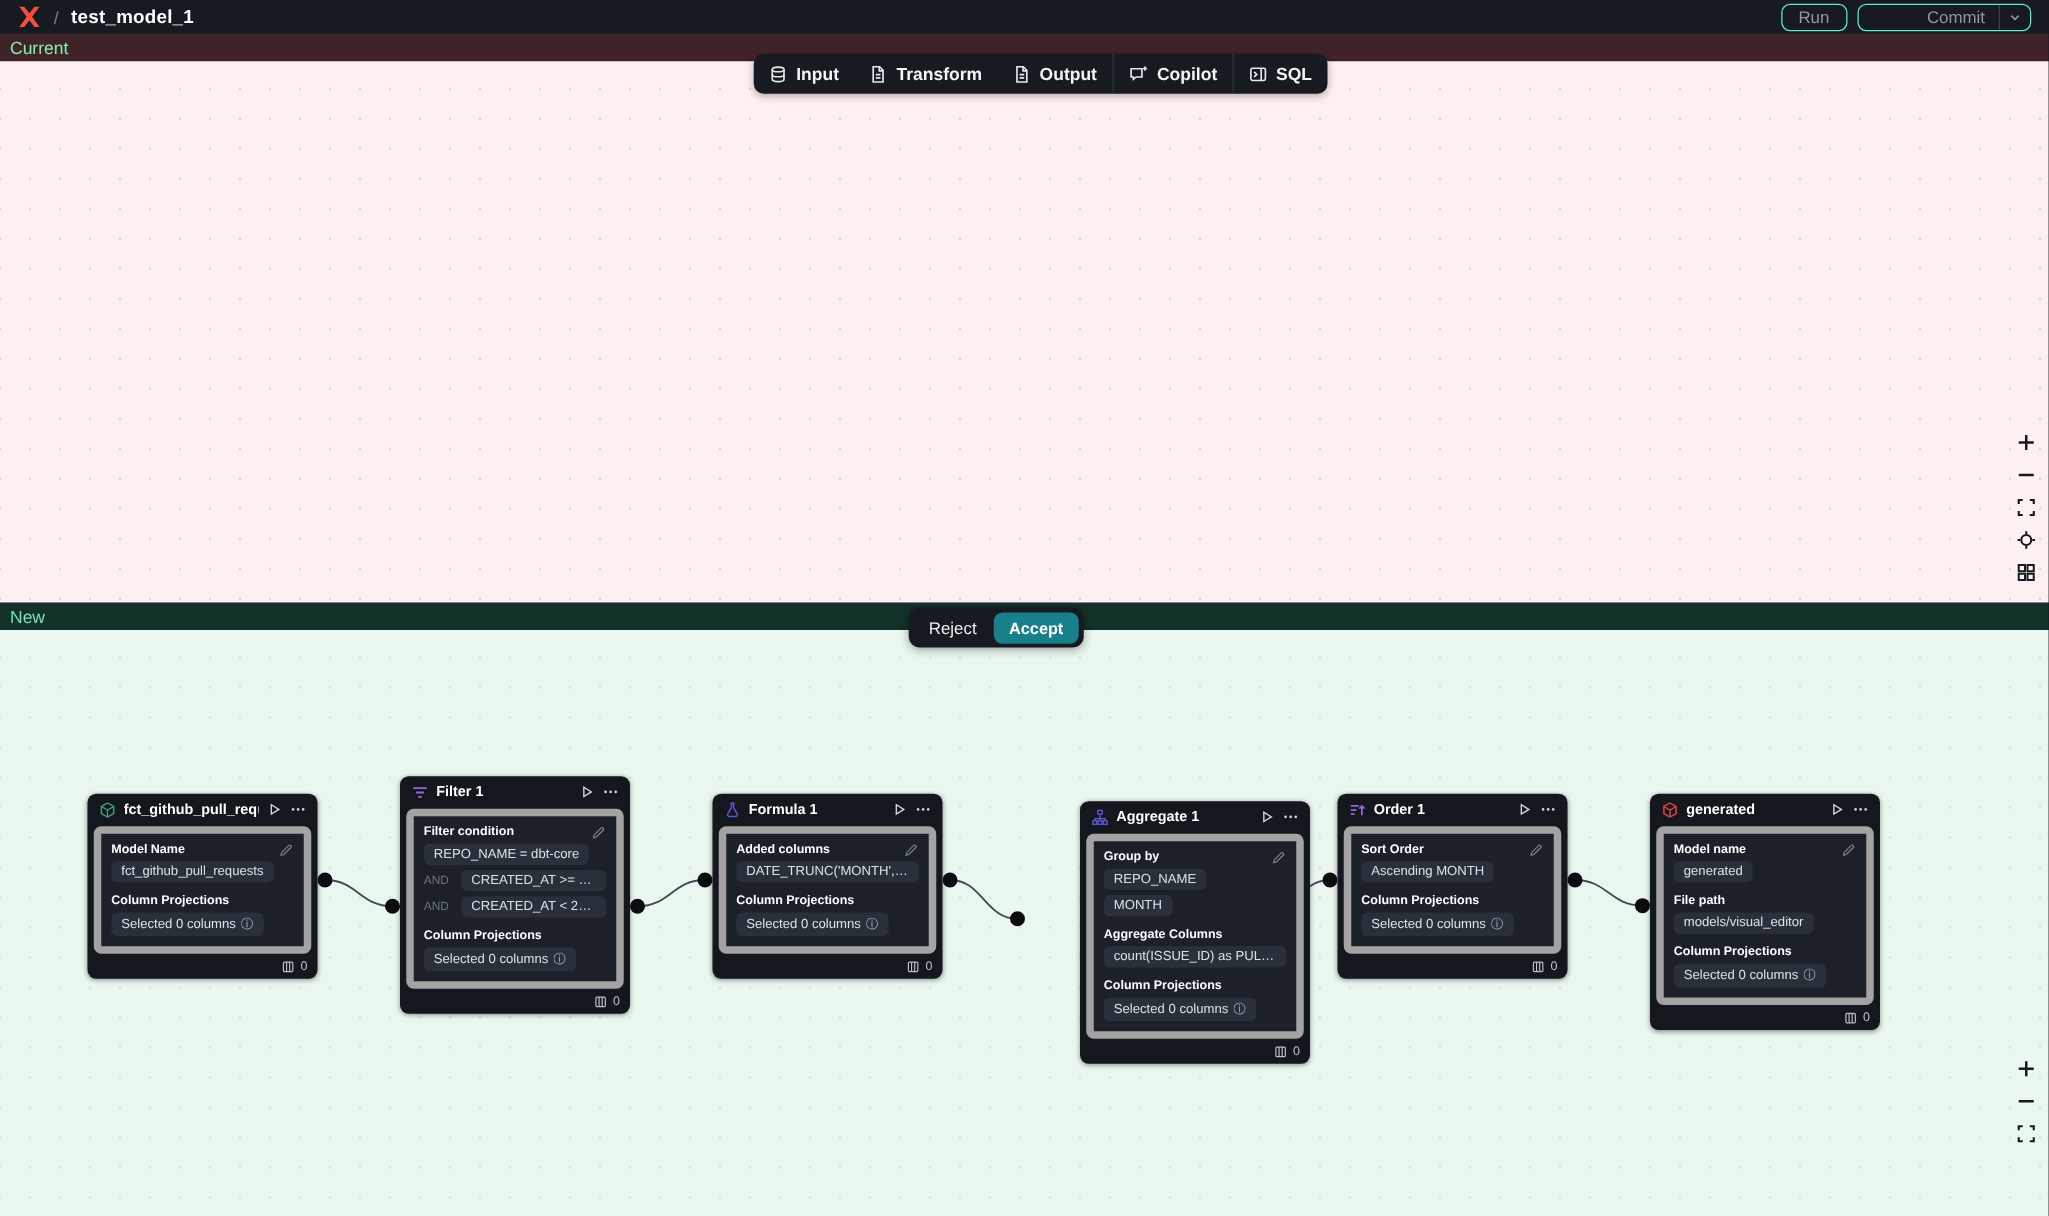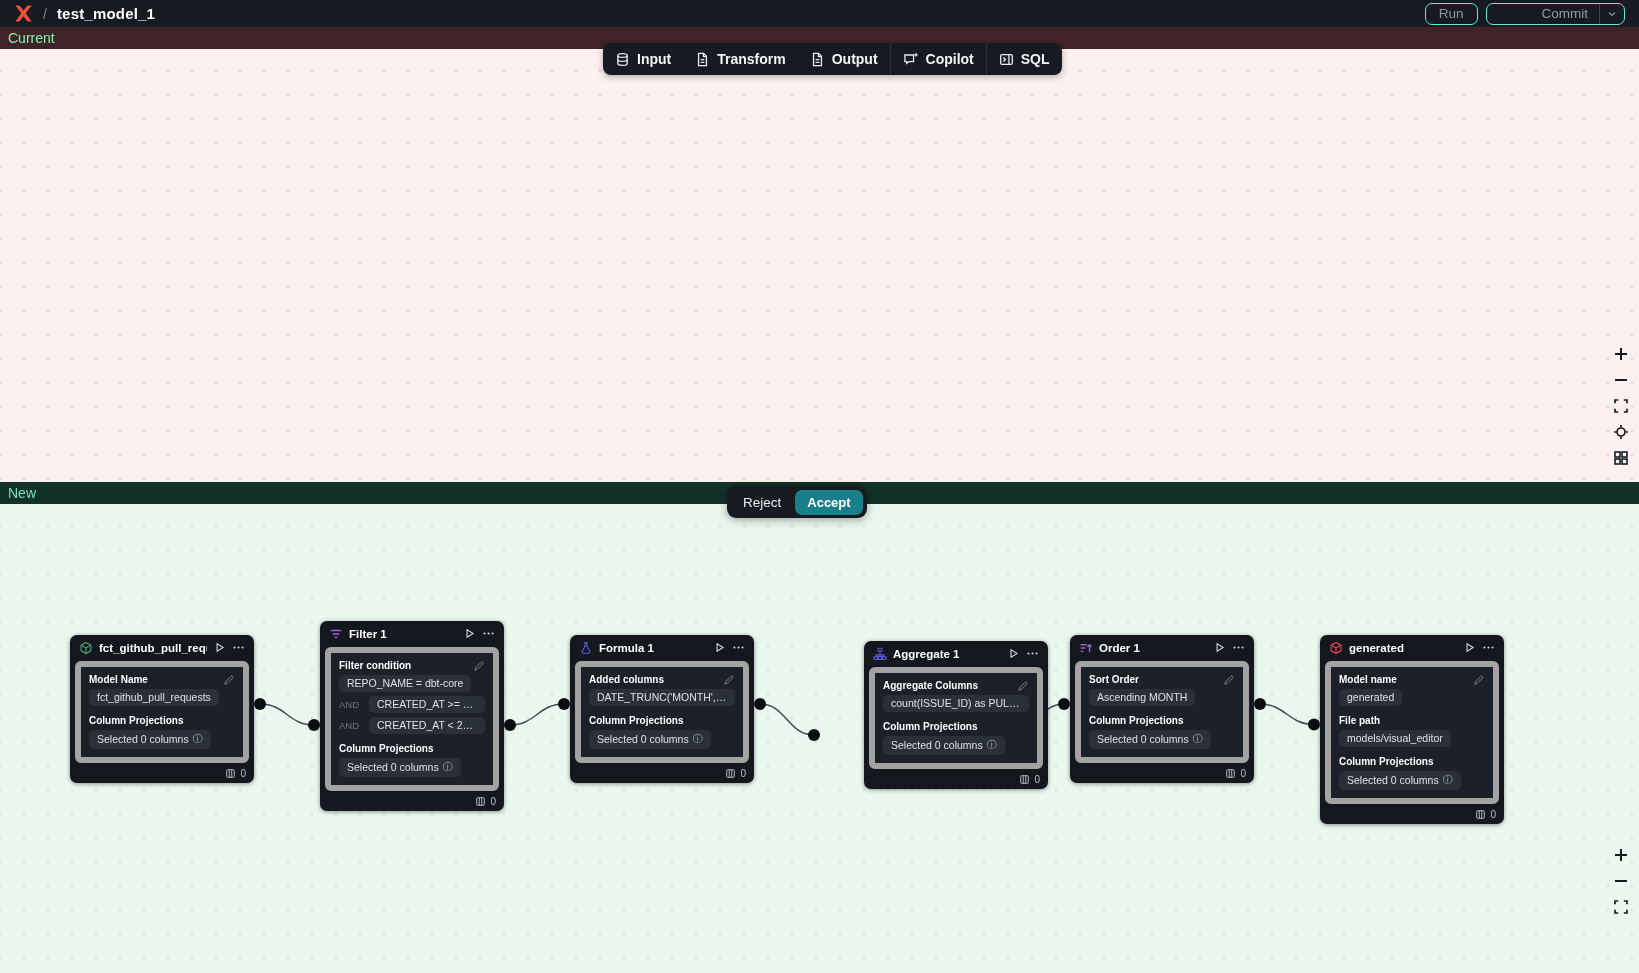--- a/index.html
+++ b/index.html
@@ -420,20 +420,33 @@
           </svg>
         </span>
     </div>
     <div class="ncard">
       <span class="npencil">
           <svg width="12" height="12" viewBox="0 0 16 16" fill="none" stroke-width="1.3">
             <path d="M2.5 13.5l.7-2.9 7.5-7.5a1.2 1.2 0 0 1 1.7 0l.5.5a1.2 1.2 0 0 1 0 1.7l-7.5 7.5Z"></path>
           </svg>
         </span>
       <div class="nsec">
+        <div class="nlabel">Group by</div>
+        <div class="nrow">
+          <span class="pill">
+              <span>REPO_NAME</span>
+            </span>
+        </div>
+        <div class="nrow">
+          <span class="pill">
+              <span>MONTH</span>
+            </span>
+        </div>
+      </div>
+      <div class="nsec">
         <div class="nlabel">Aggregate Columns</div>
         <div class="nrow">
           <span class="pill">
               <span>count(ISSUE_ID) as PULL_REQUEST_…</span>
             </span>
         </div>
       </div>
       <div class="nsec">
         <div class="nlabel">Column Projections</div>
         <div class="nrow">

